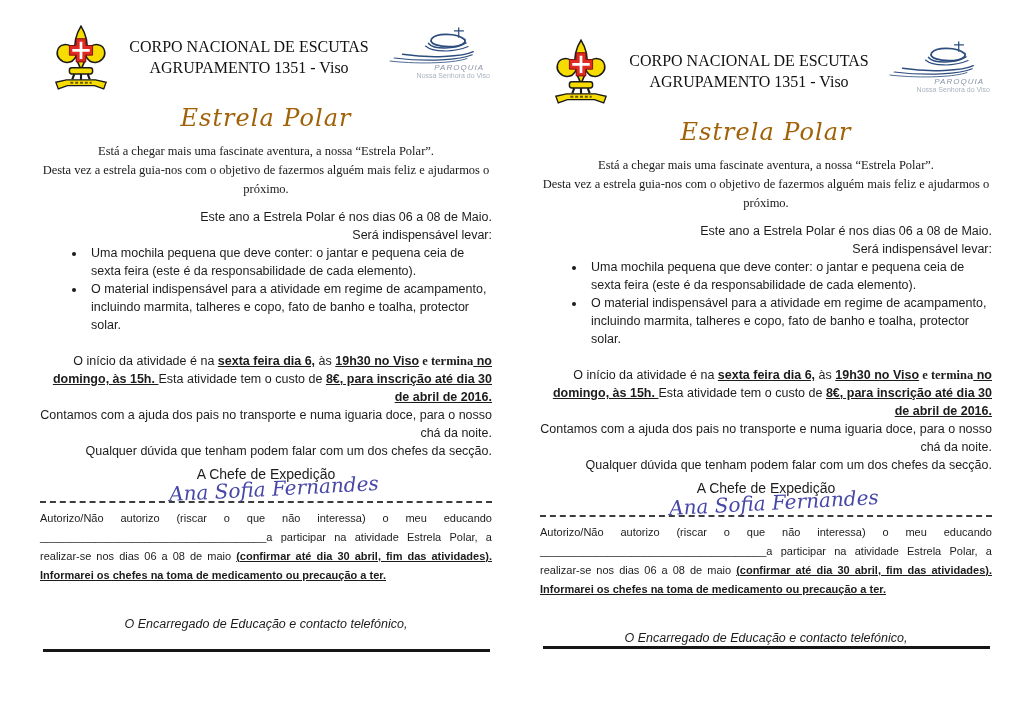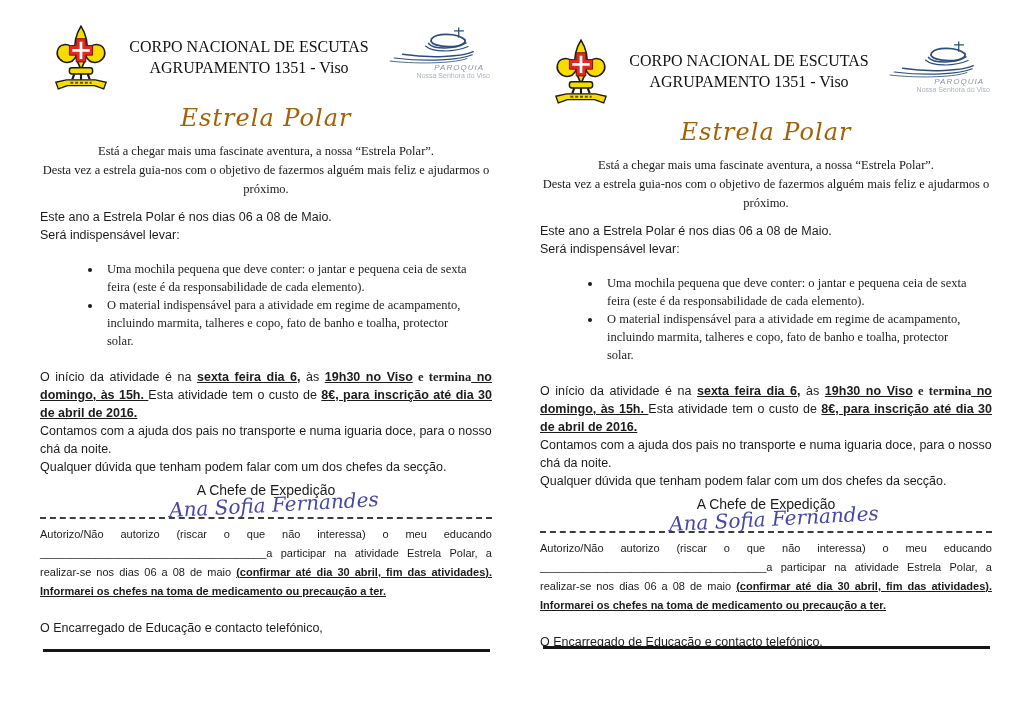--- a/index.html
+++ b/index.html
@@ -28,39 +28,39 @@
     text-align:center; font-family:"DejaVu Serif", serif; font-style:italic;
     font-size:24px; letter-spacing:1px; margin-top:4px; color:#a16207;
   }
 
   .intro { margin-top:10px; text-align:center;
     font-family:"Liberation Serif", serif; 
     font-size:12.5px; line-height:19px; color:#191919; }
   .intro p { margin:0; }
 
   .body-text { margin-top:9px; font-size:12.5px; line-height:18px; }
-  .body-text p { margin:0; }
-  .bullets { margin:16px; padding-left:46px;font-family:Liberation Serif, serif; }
+  .body-text p { margin:0;text-align:right; }
+  .bullets { margin:0; padding-left:46px; }
   .bullets li { padding-left:5px; }
   .schedule { text-align:justify; margin-top:18px !important; }
   .auth { text-align:justify; font-size:11px; line-height:19px; margin:6px 0 0 0; }
   .bu { font-weight:bold; text-decoration:underline; }
   .b  { font-weight:bold;font-family:Liberation Serif, serif; }
 
   .sig-block { text-align:center; margin-top:6px; }
   .sig-role { font-size:14px; }
   .sig-name {
     font-family:"DejaVu Serif", serif; font-style:italic;
     font-size:20px; color:#4747a8; display:inline-block;
     transform:rotate(-3deg) translateX(8px); margin-top:-7px; margin-bottom:-2px;
     white-space:nowrap;
   }
   .cut-line { border-top:2px dashed #3d3d3d; margin-top:1px; }
 
-  .guardian { margin-top:20px; font-size:12.5px; }
+  .guardian { text-align:center; margin-top:32px; font-size:12.5px;font-style:italic; }
 
   .bottom-line { position:absolute; left:21px; right:12px; border-top:3px solid #161616; }
   .col-left  .bottom-line { top:649px; }
   .col-right .bottom-line { top:646px; }
 </style>
 </head>
 <body>
 
 <div class="page">
   <div class="column col-left">

